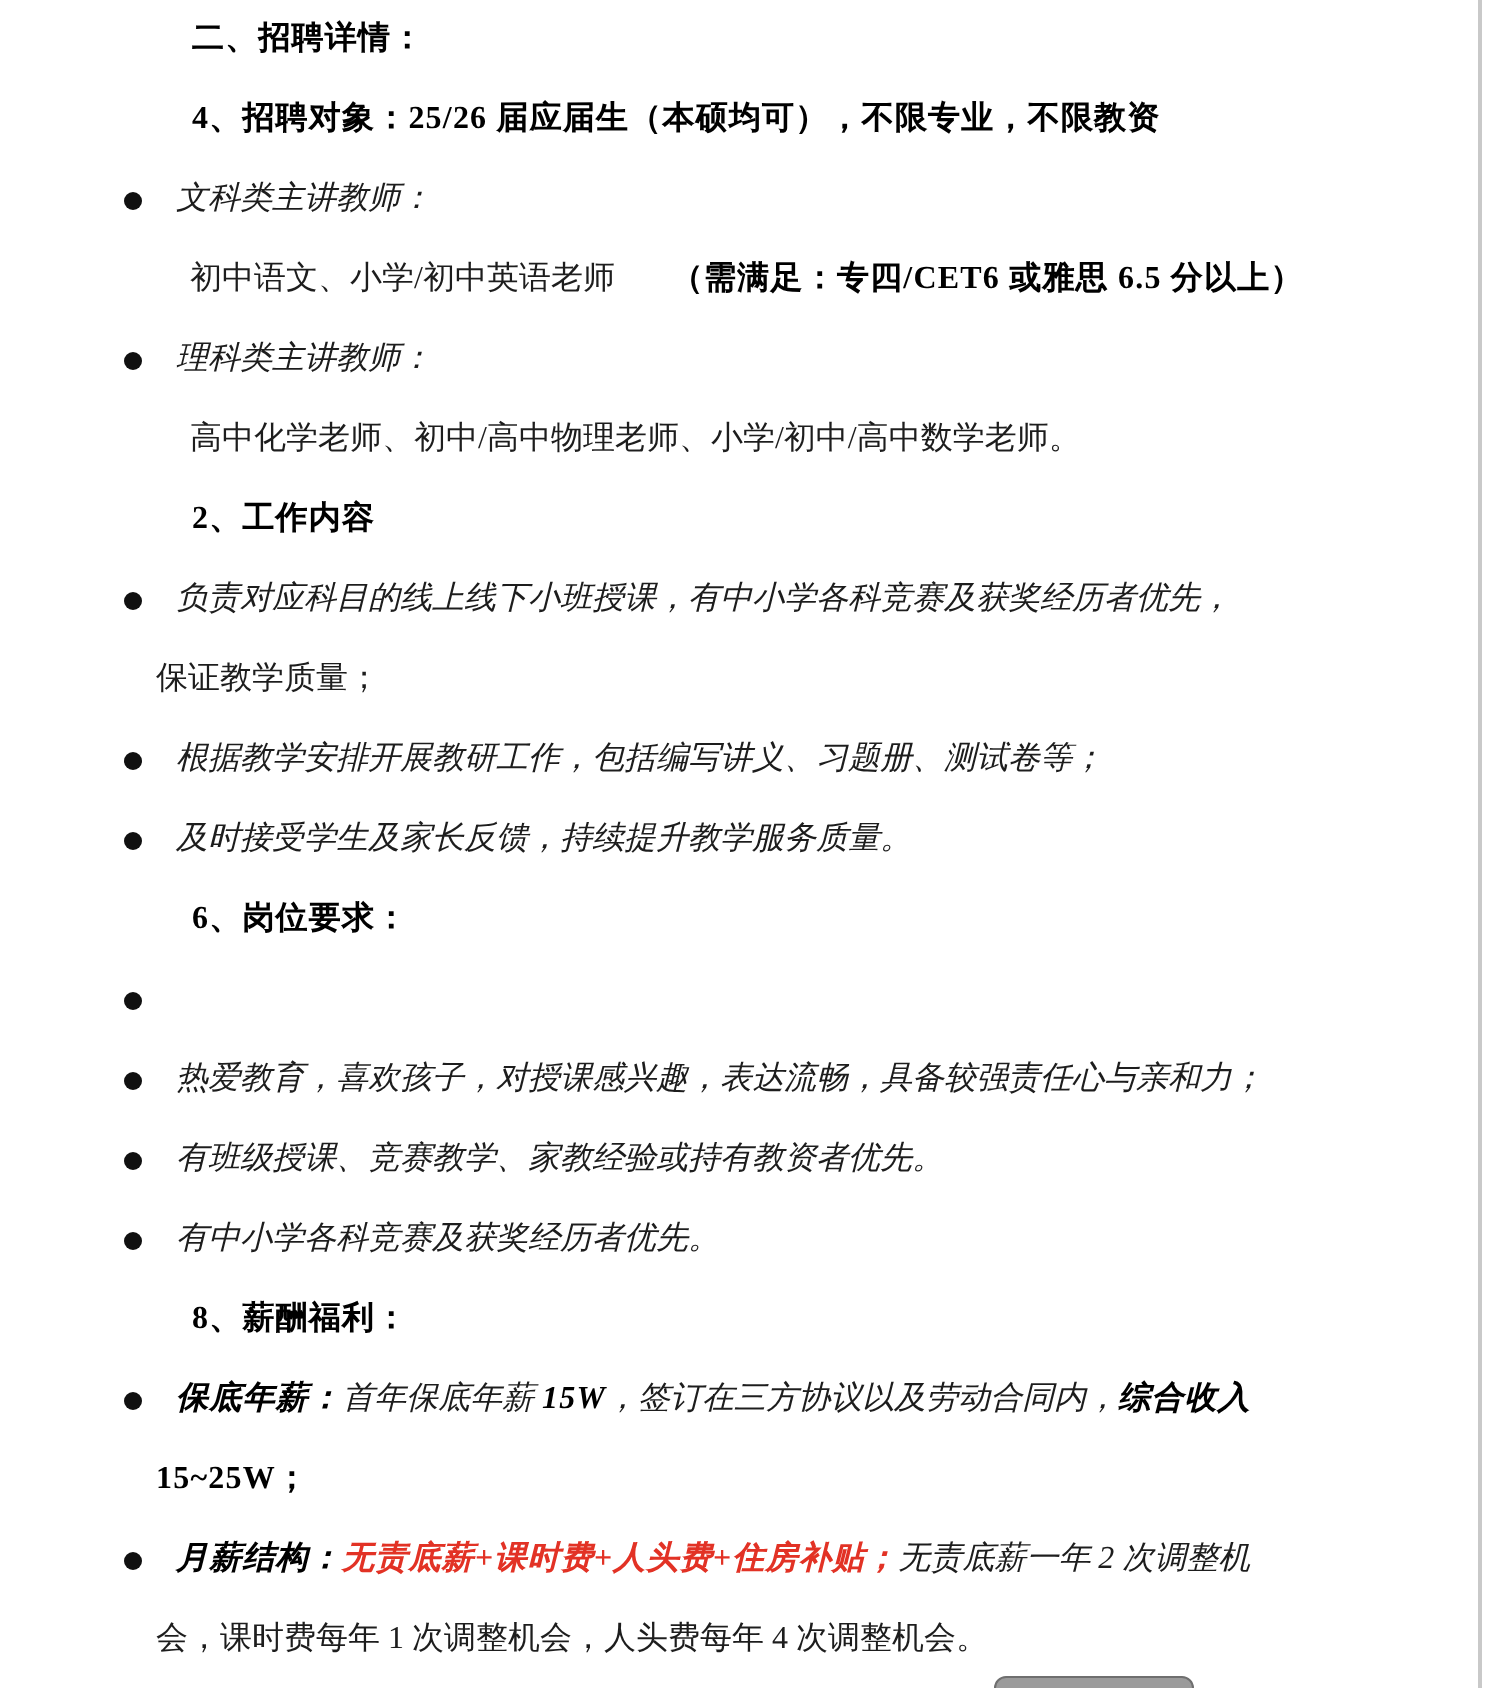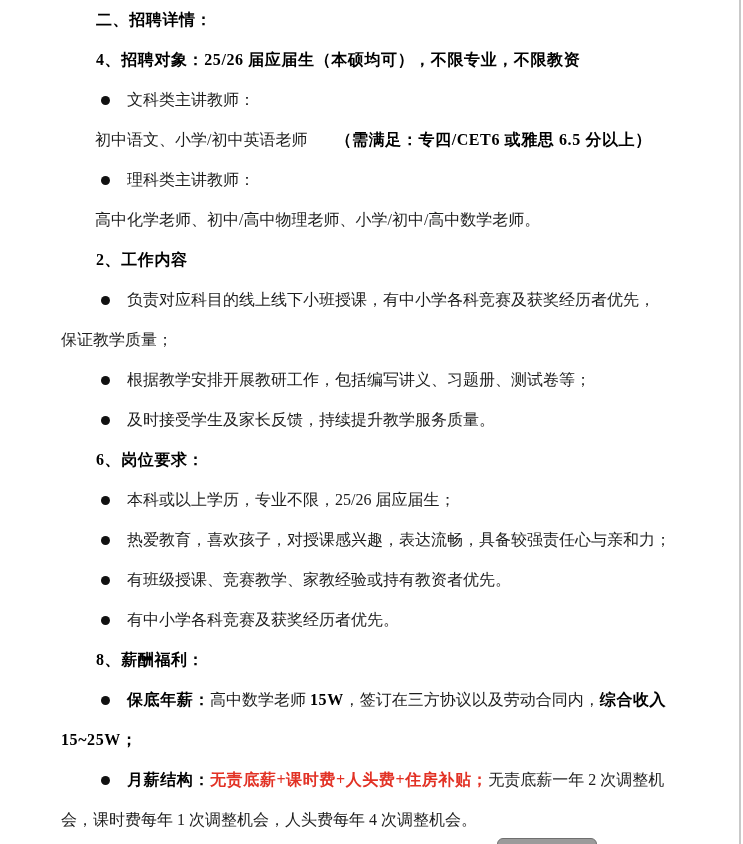--- a/index.html
+++ b/index.html
@@ -17,22 +17,22 @@
   .line{
     height:40px;
     display:flex;
     align-items:center;
     font-size:16px;
     white-space:pre;
     line-height:1;
   }
   .heading{padding-left:96px;}
   .para{padding-left:95px;gap:28px;}
-  .bullet{padding-left:101px;}
-  .cont{padding-left:61px;}
+  .bullet{padding-left:62px;font-style:italic;}
+  .cont{padding-left:78px;}
   .dot{
     width:9px;height:9px;border-radius:50%;
     background:#101010;
     margin-right:17px;
     flex:0 0 auto;
   }
   .b{font-weight:700;letter-spacing:0.6px;color:#000;}
   .red{color:var(--red,#e23225);}
   .edge{
     position:absolute;top:0;left:739px;width:2px;height:844px;
@@ -55,25 +55,25 @@
     <div class="line bullet"><span class="dot"></span><span>文科类主讲教师：</span></div>
     <div class="line para"><span>初中语文、小学/初中英语老师</span><span class="b">（需满足：专四/CET6 或雅思 6.5 分以上）</span></div>
     <div class="line bullet"><span class="dot"></span><span>理科类主讲教师：</span></div>
     <div class="line para"><span>高中化学老师、初中/高中物理老师、小学/初中/高中数学老师。</span></div>
     <div class="line heading"><span class="b">2、工作内容</span></div>
     <div class="line bullet"><span class="dot"></span><span>负责对应科目的线上线下小班授课，有中小学各科竞赛及获奖经历者优先，</span></div>
     <div class="line cont"><span>保证教学质量；</span></div>
     <div class="line bullet"><span class="dot"></span><span>根据教学安排开展教研工作，包括编写讲义、习题册、测试卷等；</span></div>
     <div class="line bullet"><span class="dot"></span><span>及时接受学生及家长反馈，持续提升教学服务质量。</span></div>
     <div class="line heading"><span class="b">6、岗位要求：</span></div>
-    <div class="line bullet"><span class="dot"></span><span>本科或以上学历，专业不限，25/26 届应届生；</span></div>
+    <div class="line bullet"><span class="dot"></span></div>
     <div class="line bullet"><span class="dot"></span><span>热爱教育，喜欢孩子，对授课感兴趣，表达流畅，具备较强责任心与亲和力；</span></div>
     <div class="line bullet"><span class="dot"></span><span>有班级授课、竞赛教学、家教经验或持有教资者优先。</span></div>
     <div class="line bullet"><span class="dot"></span><span>有中小学各科竞赛及获奖经历者优先。</span></div>
     <div class="line heading"><span class="b">8、薪酬福利：</span></div>
-    <div class="line bullet"><span class="dot"></span><span class="b">保底年薪：</span><span>高中数学老师 </span><span class="b">15W</span><span>，签订在三方协议以及劳动合同内，</span><span class="b">综合收入</span></div>
+    <div class="line bullet"><span class="dot"></span><span class="b">保底年薪：</span><span>首年保底年薪 </span><span class="b">15W</span><span>，签订在三方协议以及劳动合同内，</span><span class="b">综合收入</span></div>
     <div class="line cont"><span class="b">15~25W；</span></div>
     <div class="line bullet"><span class="dot"></span><span class="b">月薪结构：</span><span class="b red">无责底薪+课时费+人头费+住房补贴；</span><span>无责底薪一年 2 次调整机</span></div>
     <div class="line cont"><span>会，课时费每年 1 次调整机会，人头费每年 4 次调整机会。</span></div>
   </div>
 
 <div class="edge"></div>
 <div class="handle"></div>
 
 </body></html>

